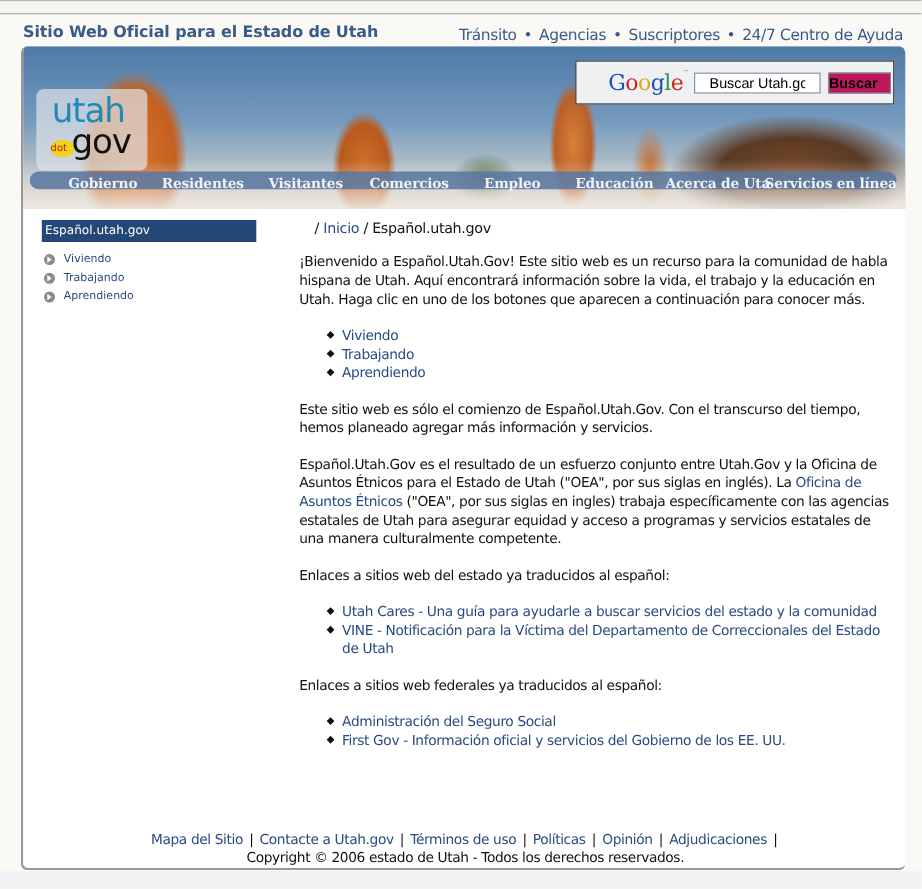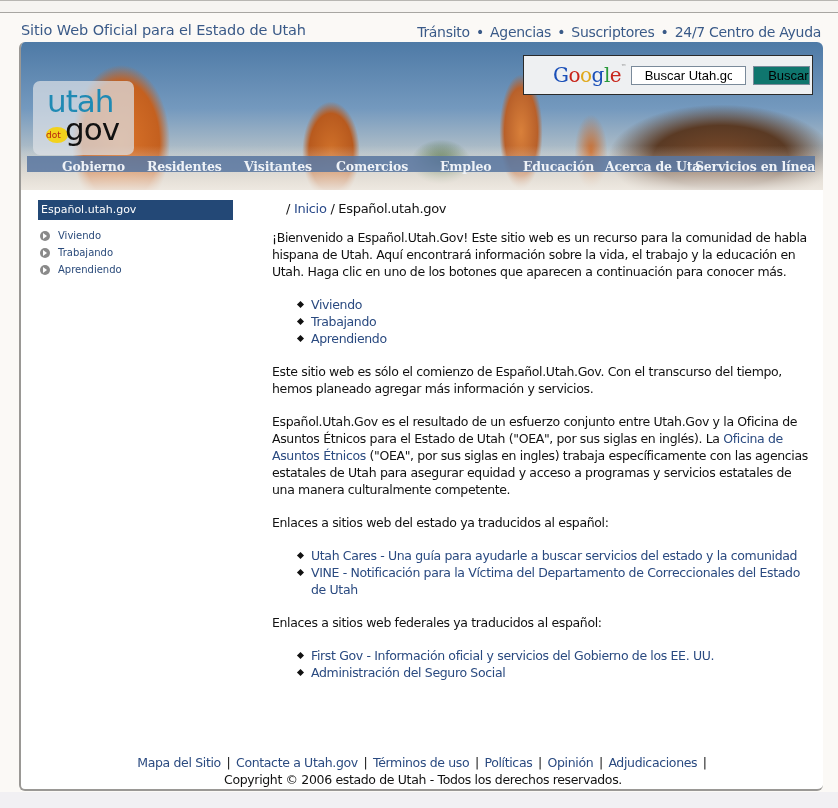--- a/index.html
+++ b/index.html
@@ -12,21 +12,21 @@
     }
     .topline {
       position: absolute; left: 0; top: 0; width: 838px; height: 13px;
       background: #f6f4f1;
       border-top: 1px solid #b8b6b2;
       border-bottom: 1px solid #a8a6a2;
     }
     .site-title {
       position: absolute; left: 21px; top: 22px;
       font-family: "DejaVu Sans", sans-serif;
-      font-weight: normal; font-size: 14.5px; color: #3a5a88;
+      font-weight: bold; font-size: 14.5px; color: #3a5a88;
       letter-spacing: -0.1px;
     }
     .util-links {
       position: absolute; right: 17px; top: 24px;
       font-size: 14px; color: #3a5a88;
       font-family: "DejaVu Sans", sans-serif;
       letter-spacing: -0.3px;
     }
     .util-links a { color: #3a5a88; text-decoration: none; }
     .util-links .sep { color: #3a5a88; margin: 0 2px; }
@@ -91,28 +91,28 @@
     .google-logo .e { color: #c8261c; }
     .google-logo sup { font-size: 5px; color: #777; vertical-align: top; }
     .search-input {
       margin-left: 5px; width: 115px; height: 19px;
       border: 1px solid #7a8a9a; background: #fff;
       font-family: "Liberation Sans", sans-serif; font-size: 13px;
       padding: 0 13px; color: #000;
     }
     .search-btn {
       margin-left: 7px; width: 57px; height: 19px;
-      border: 1px solid #7a8a9a; background: #0f766e;
+      border: 1px solid #7a8a9a; background: #be185d;
       font-family: "Liberation Sans", sans-serif; font-size: 13px;
-      color: #000; text-align: right; line-height: 17px;
+      color: #000; text-align: left; line-height: 17px; font-weight: bold;
     }
     .navbar {
       position: absolute; left: 6px; top: 114px; width: 788px; height: 16px;
       background: rgba(88,118,160,0.86);
-      display: flex; align-items: center;
+      display: flex; align-items: center; border-radius: 12px;
     }
     .nav-item {
       position: absolute; top: 3px;
       font-family: "DejaVu Serif", serif; font-weight: bold;
       font-size: 12.5px; color: #eef2f7; white-space: nowrap;
       letter-spacing: -0.2px;
     }
     .sidebar {
       position: absolute; left: 8px; top: 148px; width: 214px; height: 100px;
       background: #fff;
@@ -250,22 +250,22 @@
       </ul>
       <p>Este sitio web es sólo el comienzo de Español.Utah.Gov. Con el transcurso del tiempo, hemos planeado agregar más información y servicios.</p>
       <p><span>Español.Utah.Gov es el resultado de un esfuerzo conjunto entre Utah.Gov y la Oficina de Asuntos Étnicos para el Estado de Utah ("OEA", por sus siglas en inglés). La </span><a href="#">Oficina de Asuntos Étnicos</a><span> ("OEA", por sus siglas en ingles) trabaja específicamente con las agencias estatales de Utah para asegurar equidad y acceso a programas y servicios estatales de una manera culturalmente competente.</span></p>
       <p>Enlaces a sitios web del estado ya traducidos al español:</p>
       <ul>
         <li><a href="#">Utah Cares - Una guía para ayudarle a buscar servicios del estado y la comunidad</a></li>
         <li><a href="#">VINE - Notificación para la Víctima del Departamento de Correccionales del Estado de Utah</a></li>
       </ul>
       <p>Enlaces a sitios web federales ya traducidos al español:</p>
       <ul>
+        <li><a href="#">Administración del Seguro Social</a></li>
         <li><a href="#">First Gov - Información oficial y servicios del Gobierno de los EE. UU.</a></li>
-        <li><a href="#">Administración del Seguro Social</a></li>
       </ul>
     </div>
   </div>
 
   <div class="footer">
     <div>
       <a href="#">Mapa del Sitio</a>
       <span class="pipe">|</span>
       <a href="#">Contacte a Utah.gov</a>
       <span class="pipe">|</span>

